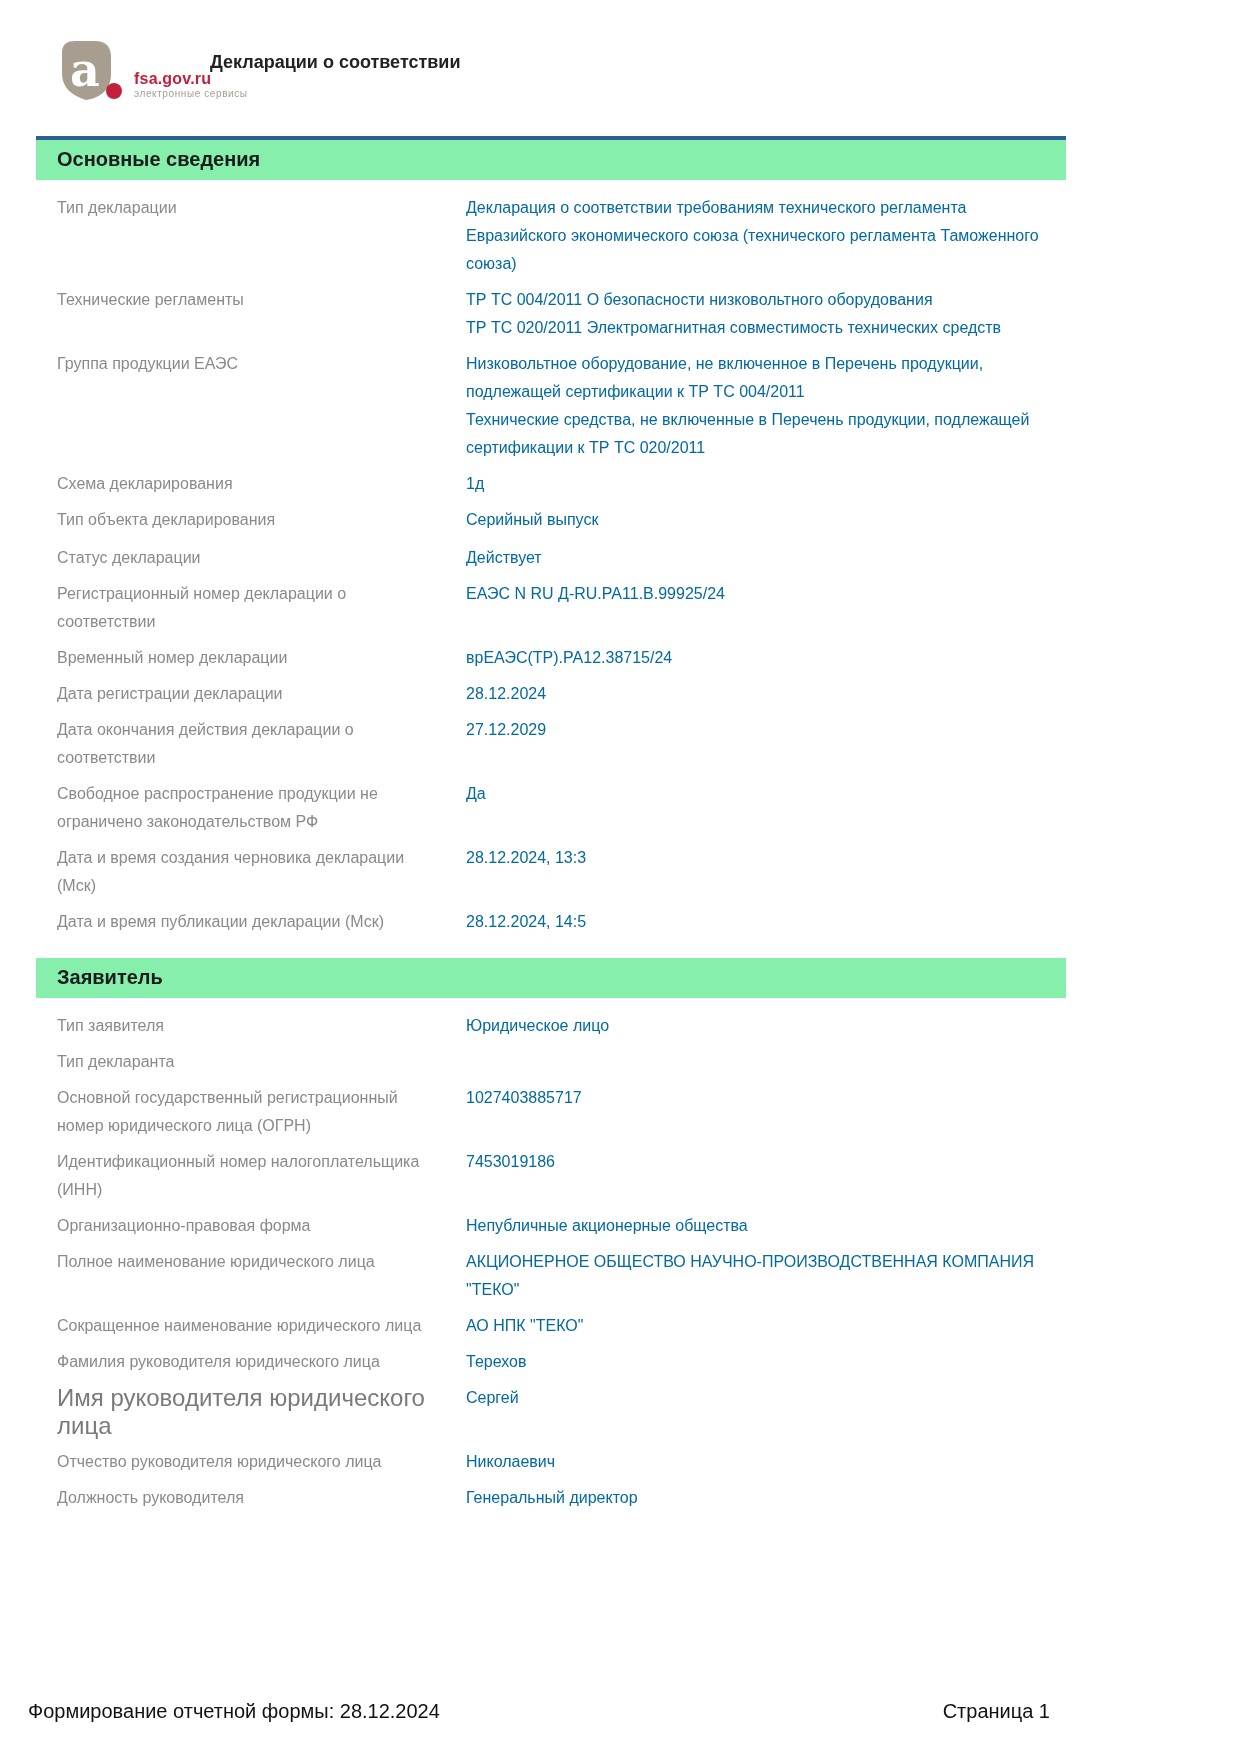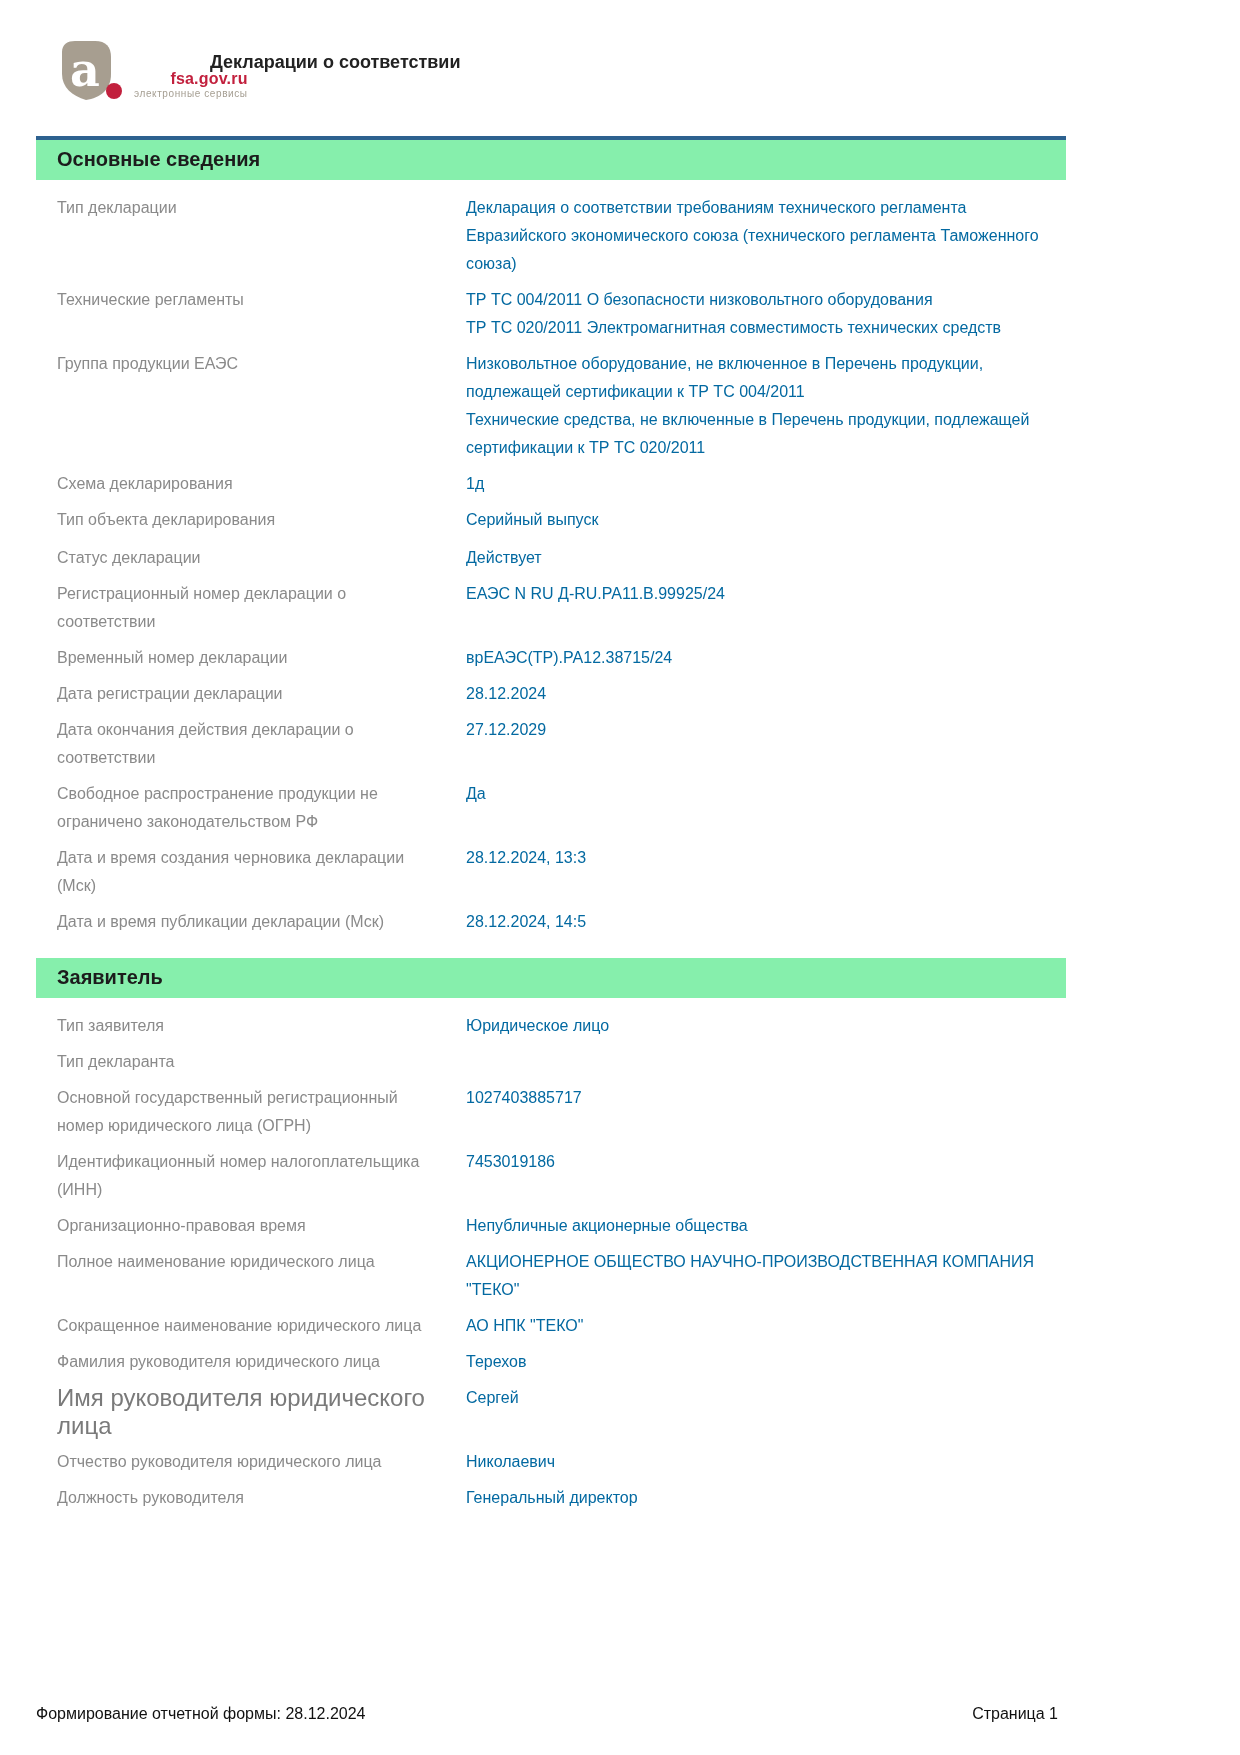--- a/index.html
+++ b/index.html
@@ -9,21 +9,21 @@
     position: relative;
     font-family: "Liberation Sans", sans-serif;
     color: #1a1a1a;
     overflow: hidden;
   }
   
   .page-header { position: relative; height: 124px; }
   .logo { position: absolute; left: 48px; top: 40px; display: flex; align-items: flex-end; }
   .logo svg { display: block; }
   .logo-text { margin-left: 8px; margin-bottom: 2px; }
-  .logo-brand { color: #c2203d; font-size: 16px; font-weight: bold; line-height: 18px; letter-spacing: .2px; text-align: right; }
+  .logo-brand { color: #c2203d; font-size: 16px; font-weight: bold; line-height: 18px; letter-spacing: .2px; }
   .logo-tagline { color: #a59e92; font-size: 10px; line-height: 12px; letter-spacing: .6px; }
   .doc-title { position: absolute; left: 210px; top: 52px; font-size: 18px; font-weight: bold; color: #222222; }
   
   .sections { margin-left: 36px; width: 1030px; }
   .band {
     background: #86efac;
     padding: 8px 10px 9px 21px;
     margin: 12px 0 14px 0;
   }
   .band-accent { border-top: 4px solid #2d618f; }
@@ -32,23 +32,23 @@
   .field-row { display: flex; align-items: flex-start; padding-left: 21px; margin-bottom: 8px; }
   .row-label {
     width: 373px; flex: 0 0 373px;
     color: #8a8a8a; font-size: 16px; line-height: 28px;
   }
   .label-large { font-size: 24px; color: #7a7a7a; }
   .row-value { margin-left: 36px; width: 578px; font-size: 16px; line-height: 28px; color: #0369a1; }
   .value-line { min-height: 28px; }
   
   .page-footer {
-    position: absolute; bottom: 32px; left: 36px; width: 1022px;
+    position: absolute; bottom: 32px; left: 28px; width: 1022px;
     display: flex; justify-content: space-between;
-    font-size: 16px; color: #111111;
+    font-size: 20px; color: #111111;
   }
 </style>
 </head>
 <body>
 
 <header class="page-header">
   <div class="logo">
     <svg width="78" height="62" viewBox="0 0 78 62" aria-hidden="true">
       <path d="M14,12 C14,4 20,1 27,1 L47,1 C58,1 63,7 63,17 L63,34 C63,50 52,58 38,60 C24,56 14,47 14,34 Z" fill="#a79e90"></path>
       <text x="22" y="46" font-size="46" font-weight="bold" fill="#ffffff" font-family="DejaVu Serif, serif">а</text>
@@ -191,21 +191,21 @@
   </div>
 
   <div class="field-row">
     <div class="row-label">Идентификационный номер налогоплательщика (ИНН)</div>
     <div class="row-value">
             <div class="value-line">7453019186</div>
           </div>
   </div>
 
   <div class="field-row">
-    <div class="row-label">Организационно-правовая время</div>
+    <div class="row-label">Организационно-правовая форма</div>
     <div class="row-value">
             <div class="value-line">Непубличные акционерные общества</div>
           </div>
   </div>
 
   <div class="field-row">
     <div class="row-label">Полное наименование юридического лица</div>
     <div class="row-value">
             <div class="value-line">АКЦИОНЕРНОЕ ОБЩЕСТВО НАУЧНО-ПРОИЗВОДСТВЕННАЯ КОМПАНИЯ "ТЕКО"</div>
           </div>

